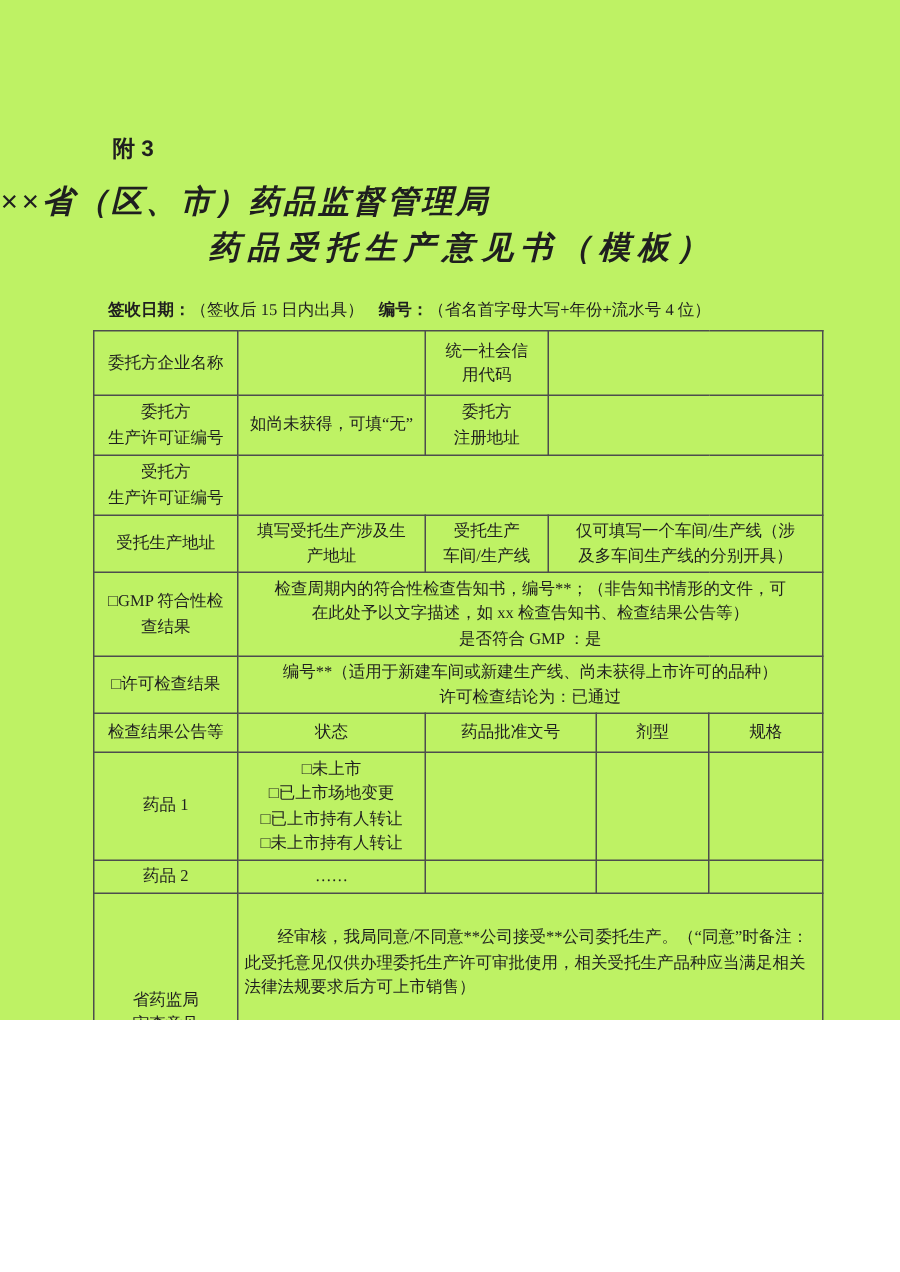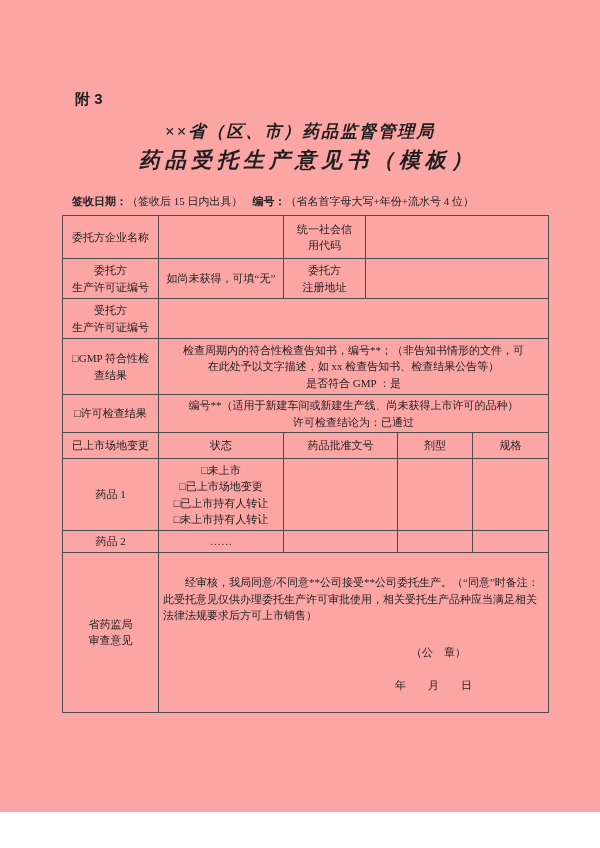--- a/index.html
+++ b/index.html
@@ -1,36 +1,36 @@
 <!DOCTYPE html>
 <html><head>
 <meta charset="utf-8">
 <style>
   * { margin: 0; padding: 0; box-sizing: border-box; }
   html, body { background: #ffffff; }
   .page {
     position: relative;
     width: 600px;
-    height: 812px;
-    background: #fca5a5;
+    height: 680px;
+    background: #bef264;
     font-family: "Liberation Serif", "DejaVu Serif", serif;
     color: #1f1f1f;
     padding-top: 90px;
     overflow: hidden;
   }
   .attach {
     margin-left: 75px;
     font-size: 15px;
     font-weight: bold;
     font-family: "Liberation Sans", "DejaVu Sans", sans-serif;
   }
   .title1 {
     margin-top: 11px;
-    text-align: center;
-    font-size: 17px;
+    text-align: left;
+    font-size: 21px;
     font-weight: bold;
     font-style: italic;
     letter-spacing: 2px;
   }
   .title2 {
     margin-top: 3px;
     text-align: center;
     font-size: 21px;
     font-weight: bold;
     font-style: italic;
@@ -122,37 +122,46 @@
       <td colspan="3"></td>
     </tr>
 
 
     <tr class="r4">
       <td>受托方
 生产许可证编号</td>
       <td colspan="5"></td>
     </tr>
 
+    <tr class="r5">
+      <td>受托生产地址</td>
+      <td>填写受托生产涉及生
+产地址</td>
+      <td>受托生产
+车间/生产线</td>
+      <td colspan="3" class="left">仅可填写一个车间/生产线（涉
+及多车间生产线的分别开具）</td>
+    </tr>
 
     <tr class="r6">
       <td>□GMP 符合性检
 查结果</td>
       <td colspan="5" class="left">检查周期内的符合性检查告知书，编号**；（非告知书情形的文件，可
 在此处予以文字描述，如 xx 检查告知书、检查结果公告等）
 是否符合 GMP ：是</td>
     </tr>
 
     <tr class="r7">
       <td>□许可检查结果</td>
       <td colspan="5" class="left">编号**（适用于新建车间或新建生产线、尚未获得上市许可的品种）
 许可检查结论为：已通过</td>
     </tr>
 
     <tr class="r8">
-      <td>已上市场地变更</td>
+      <td>检查结果公告等</td>
       <td>状态</td>
       <td colspan="2">药品批准文号</td>
       <td>剂型</td>
       <td>规格</td>
     </tr>
 
     <tr class="r9">
       <td>药品 1</td>
       <td class="left">□未上市
 □已上市场地变更

